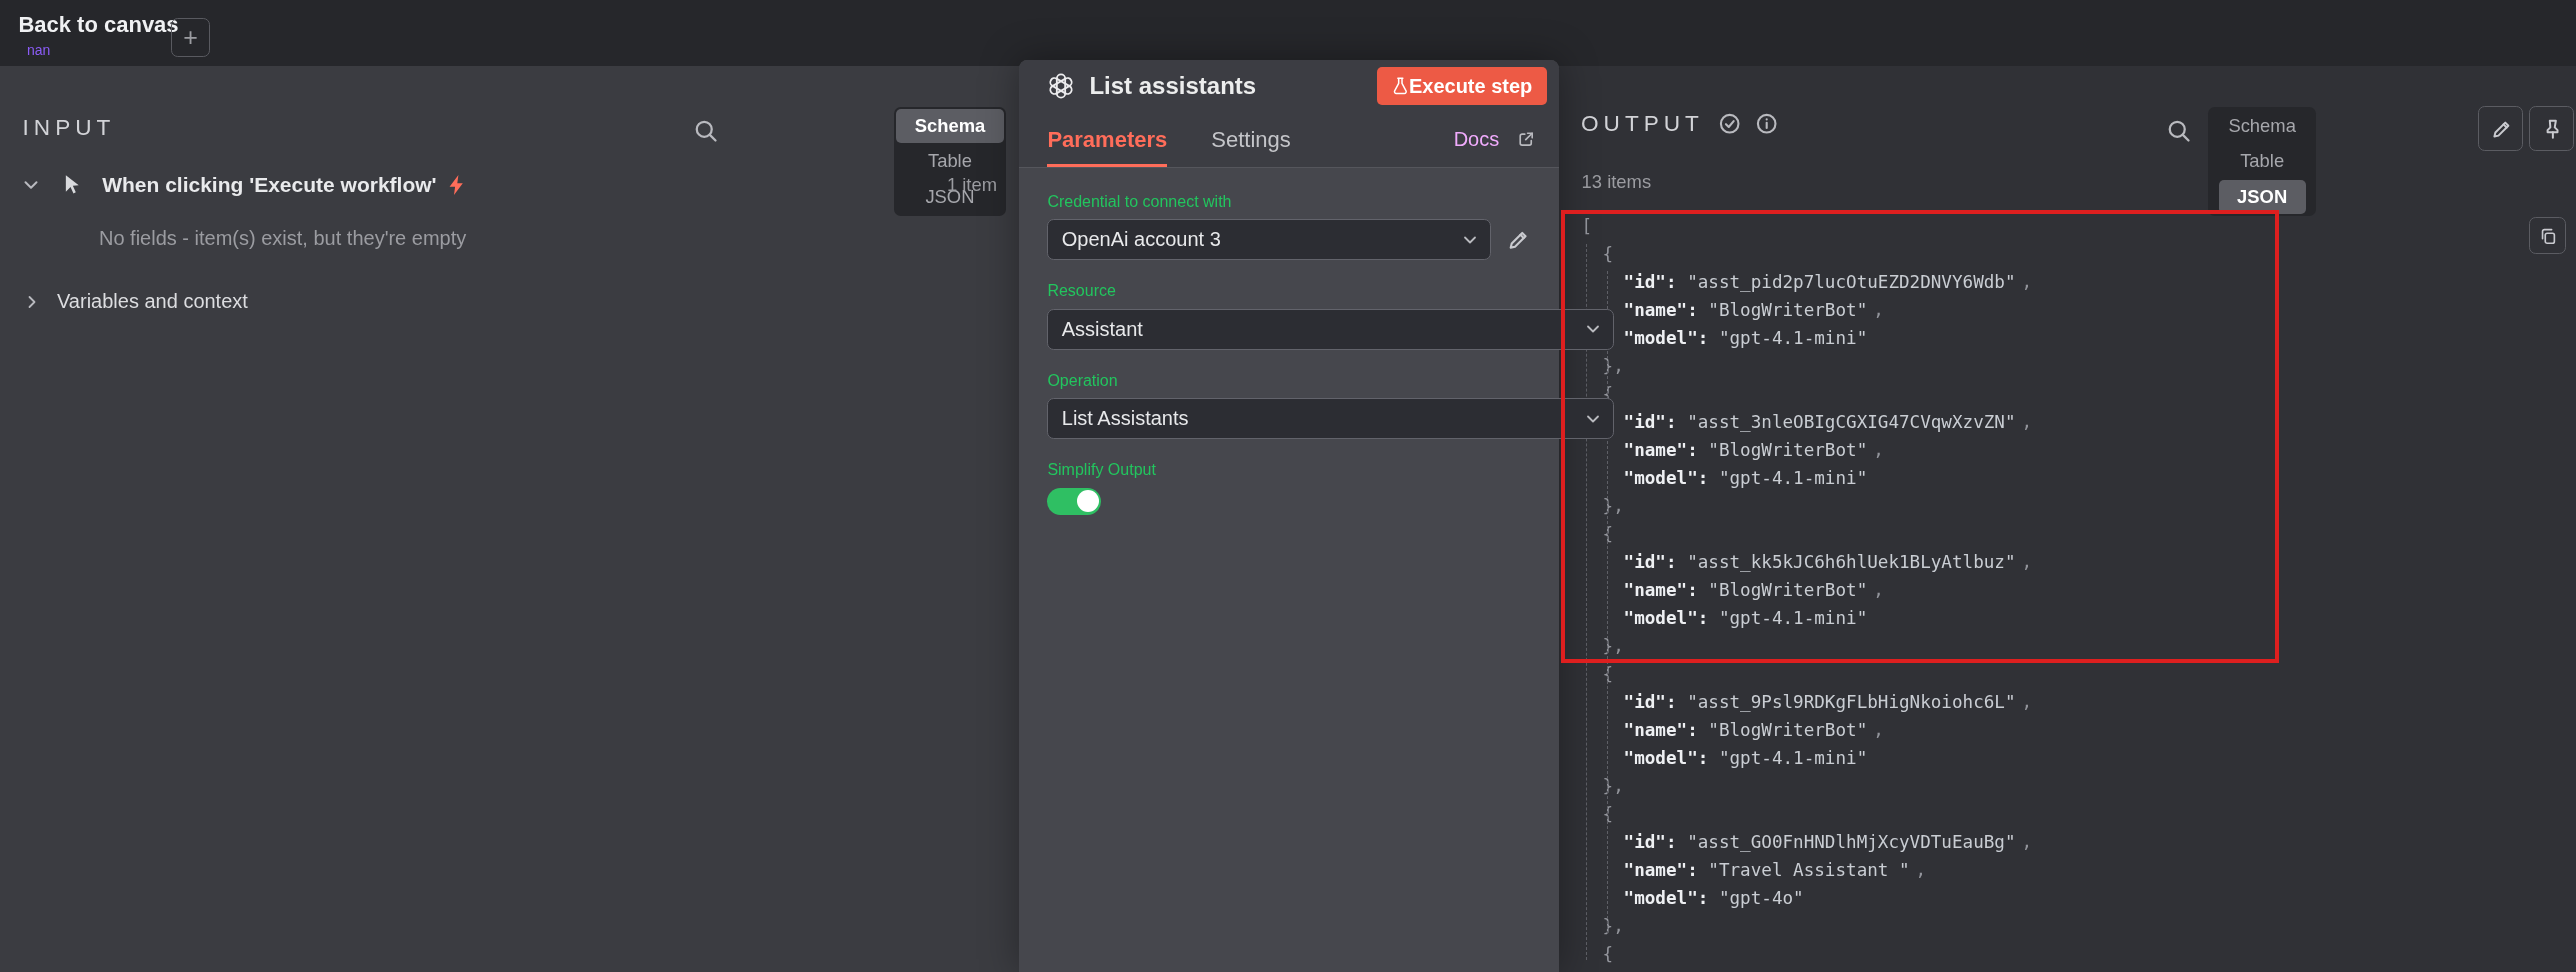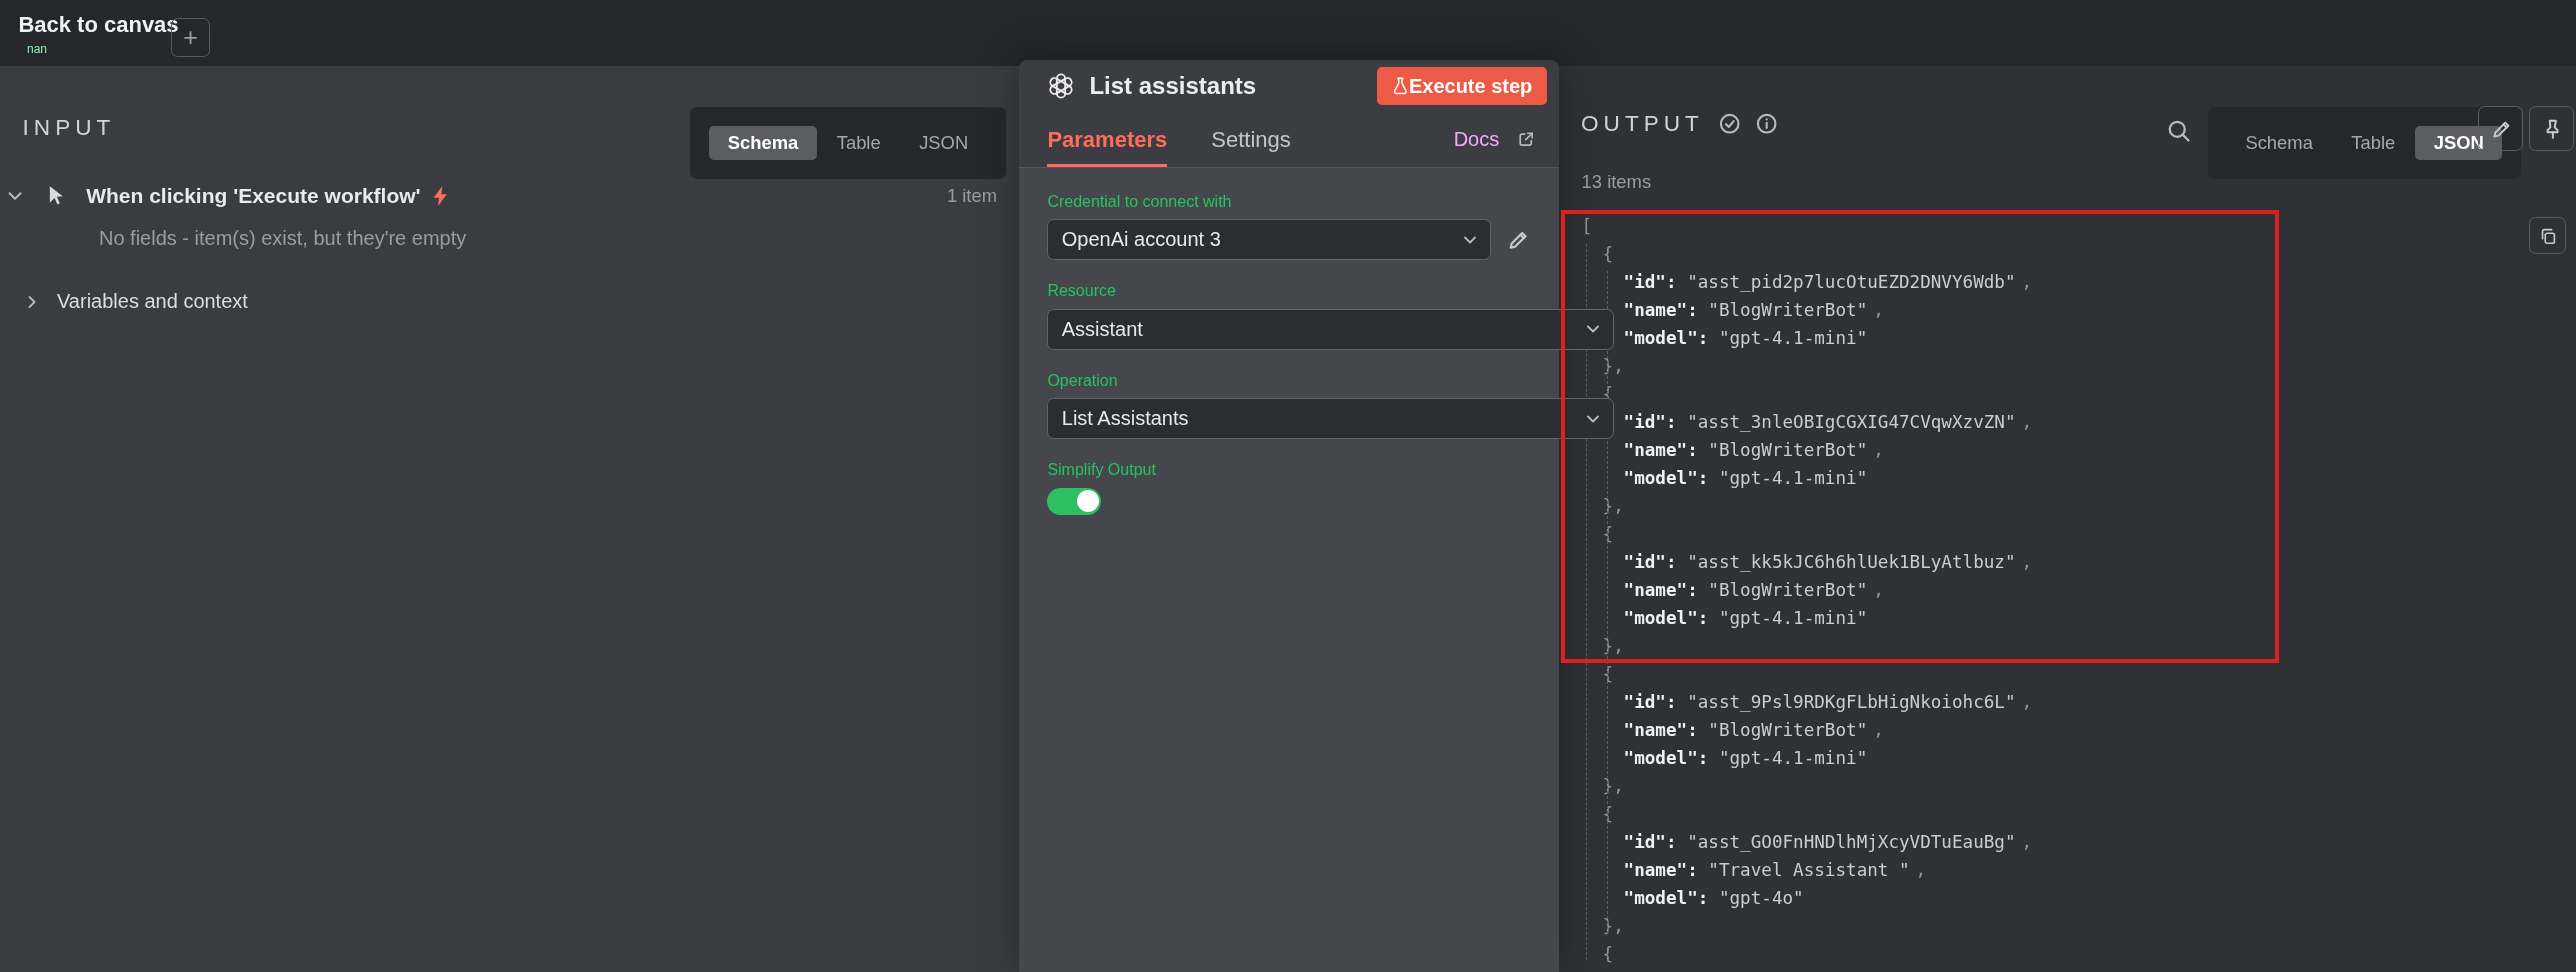--- a/index.html
+++ b/index.html
@@ -5,39 +5,39 @@
   html,body{margin:0;padding:0;background:#26272b;}
   #app{position:relative;width:2576px;height:972px;overflow:hidden;
        font-family:"Liberation Sans",sans-serif;background:#3b3c41;
        -webkit-font-smoothing:antialiased;}
   svg{display:block;}
   .ic{stroke:#b9babf;fill:none;stroke-width:1.8;stroke-linecap:round;stroke-linejoin:round;}
 
   
   .topbar{position:absolute;left:0;top:0;width:100%;height:66px;background:#26272b;z-index:2;}
   .back-btn{position:absolute;left:18.4px;top:11.7px;font-size:22px;font-weight:bold;color:#f0f1f3;cursor:pointer;}
-  .nan-label{position:absolute;left:27px;top:42px;font-size:12px;color:#86efac;}
+  .nan-label{position:absolute;left:27px;top:42px;font-size:14px;color:#8b5cf6;}
   .add-btn{position:absolute;left:171px;top:18.4px;width:37px;height:37px;border:1.3px solid #595a60;
            border-radius:6.7px;display:flex;align-items:center;justify-content:center;
            font-size:25px;color:#9b9ca1;cursor:pointer;}
 
   
-  .seg{display:inline-flex;background:#26272b;border-radius:6.7px;padding:19px;gap:1.7px;align-items:center;}
+  .seg{display:inline-flex;background:#26272b;border-radius:6.7px;padding:2px;gap:1.7px;align-items:center;flex-direction:column;}
   .seg-item{padding:5.9px 18.4px;border-radius:5px;font-size:18.4px;color:#a6a7ac;cursor:pointer;white-space:nowrap;}
   .seg-item.active{background:#5c5d63;color:#ffffff;font-weight:bold;}
   .icon-btn{display:flex;align-items:center;justify-content:center;border:1.3px solid #5b5c62;
             border-radius:6.7px;background:transparent;cursor:pointer;}
 
   
   .input-panel{position:absolute;left:0;top:66px;width:1019px;height:920px;background:#3b3c41;}
   .panel-title{font-size:22.6px;letter-spacing:5px;color:#d2d3d7;font-weight:500;}
   .input-title{position:absolute;left:22.6px;top:49px;}
   .input-search{position:absolute;left:693px;top:52px;cursor:pointer;}
   .input-seg{position:absolute;right:13.4px;top:41px;}
-  .trigger-row{position:absolute;left:0;top:111px;width:100%;height:37px;display:flex;align-items:center;padding-left:4px;box-sizing:border-box;}
+  .trigger-row{position:absolute;left:0;top:100px;width:100%;height:37px;display:flex;align-items:center;padding-left:20px;box-sizing:border-box;}
   .trigger-icon-box{margin-left:18.4px;display:flex;align-items:center;}
   .trigger-title{margin-left:18.4px;font-size:21px;font-weight:bold;color:#e9eaec;}
   .bolt{margin-left:10px;}
   .item-count{margin-left:auto;margin-right:22px;font-size:18.4px;color:#9b9ca1;}
   .empty-note{position:absolute;left:99px;top:161px;font-size:20px;color:#9b9ca1;}
   .vars-row{position:absolute;left:22px;top:224px;display:flex;align-items:center;gap:15px;cursor:pointer;}
   .vars-label{font-size:20px;color:#dcdde0;}
 
   
   .modal{position:absolute;left:1019px;top:60px;width:540px;height:912px;background:#46474d;

